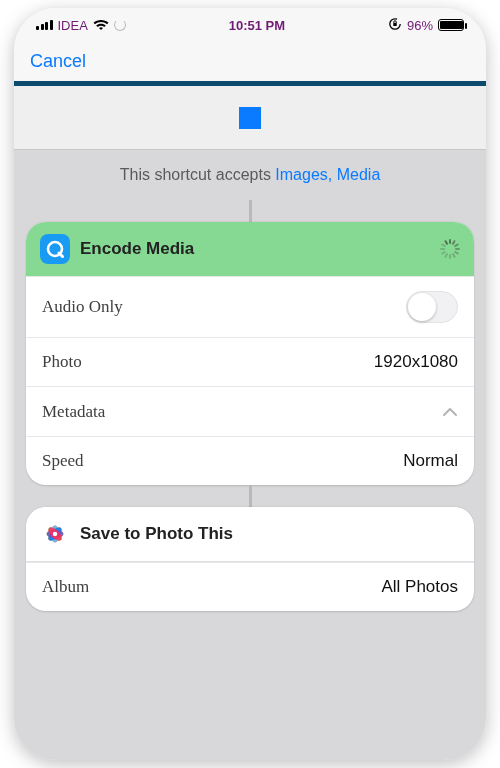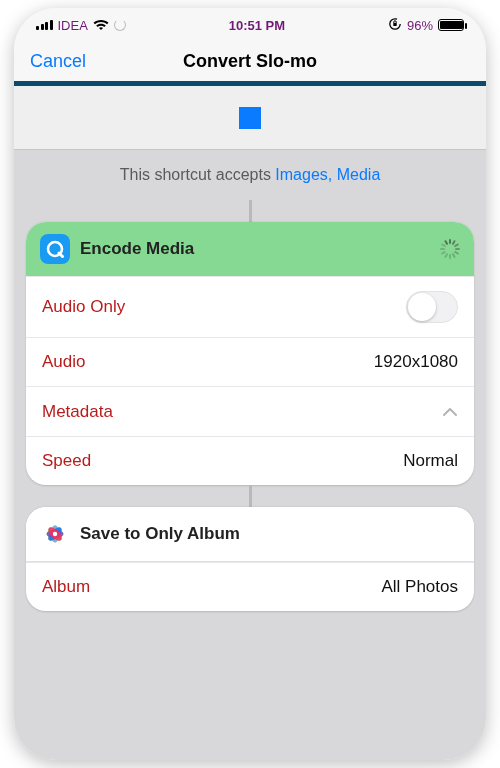--- a/index.html
+++ b/index.html
@@ -132,21 +132,21 @@
     opacity:0.35;
   }
 
   .row{
     display:flex;align-items:center;justify-content:space-between;
     padding:14px 16px;
     border-top:1px solid #e7e7e9;
     font-size:17px;
   }
   .row:first-of-type{border-top:none;}
-  .row .label{color:#b91c1c;}
+  .row .label{color:#404040;font-family:Liberation Serif, serif;}
   .row .value{color:#111;}
   .row .chevron{color:#b4b4b8;font-size:18px;}
   .toggle{
     width:52px;height:32px;border-radius:16px;background:#f1f1f3;
     border:1px solid #e3e3e5;position:relative;
   }
   .toggle .knob{
     position:absolute;left:1px;top:1px;width:28px;height:28px;
     background:#fff;border-radius:50%;
     box-shadow:0 1px 3px rgba(0,0,0,0.25);
@@ -184,21 +184,20 @@
       </span>
       <span>96%</span>
       <span class="battery">
           <span class="fill"></span>
         </span>
     </div>
   </div>
 
   <div class="nav-bar">
     <span class="cancel-btn">Cancel</span>
-    <span class="nav-title">Convert Slo-mo</span>
   </div>
 
   <div class="content">
 
     <div class="stop-row">
       <div class="stop-square"></div>
     </div>
 
     <div class="accepts-row">
       <span>This shortcut accepts </span><span class="types">Images, Media</span>
@@ -230,21 +229,21 @@
           <span class="tick" style="transform:translate(-50%,-10px) rotate(330deg);opacity:.95"></span>
         </span>
       </div>
       <div class="row">
         <span class="label">Audio Only</span>
         <span class="toggle">
             <span class="knob"></span>
           </span>
       </div>
       <div class="row">
-        <span class="label">Audio</span>
+        <span class="label">Photo</span>
         <span class="value">1920x1080</span>
       </div>
       <div class="row">
         <span class="label">Metadata</span>
         <span class="chevron">
           <svg width="16" height="10" viewBox="0 0 16 10">
               <path d="M2 8 L8 2 L14 8" fill="none" stroke="#b4b4b8" stroke-width="2" stroke-linecap="round" stroke-linejoin="round"></path>
             </svg>
         </span>
       </div>
@@ -266,21 +265,21 @@
               <ellipse rx="4.2" ry="8.5" fill="#ffcc00" opacity=".85" transform="rotate(90)"></ellipse>
               <ellipse rx="4.2" ry="8.5" fill="#4cd964" opacity=".85" transform="rotate(135)"></ellipse>
               <ellipse rx="4.2" ry="8.5" fill="#5ac8fa" opacity=".85" transform="rotate(180)"></ellipse>
               <ellipse rx="4.2" ry="8.5" fill="#007aff" opacity=".85" transform="rotate(225)"></ellipse>
               <ellipse rx="4.2" ry="8.5" fill="#5856d6" opacity=".85" transform="rotate(270)"></ellipse>
               <ellipse rx="4.2" ry="8.5" fill="#ff2d55" opacity=".85" transform="rotate(315)"></ellipse>
               <circle r="2.2" fill="#fff"></circle>
             </g>
           </svg>
         </span>
-        <span>Save to Only Album</span>
+        <span>Save to Photo This</span>
       </div>
       <div class="row">
         <span class="label">Album</span>
         <span class="value">All Photos</span>
       </div>
     </div>
 
   </div>
 </div>
 

